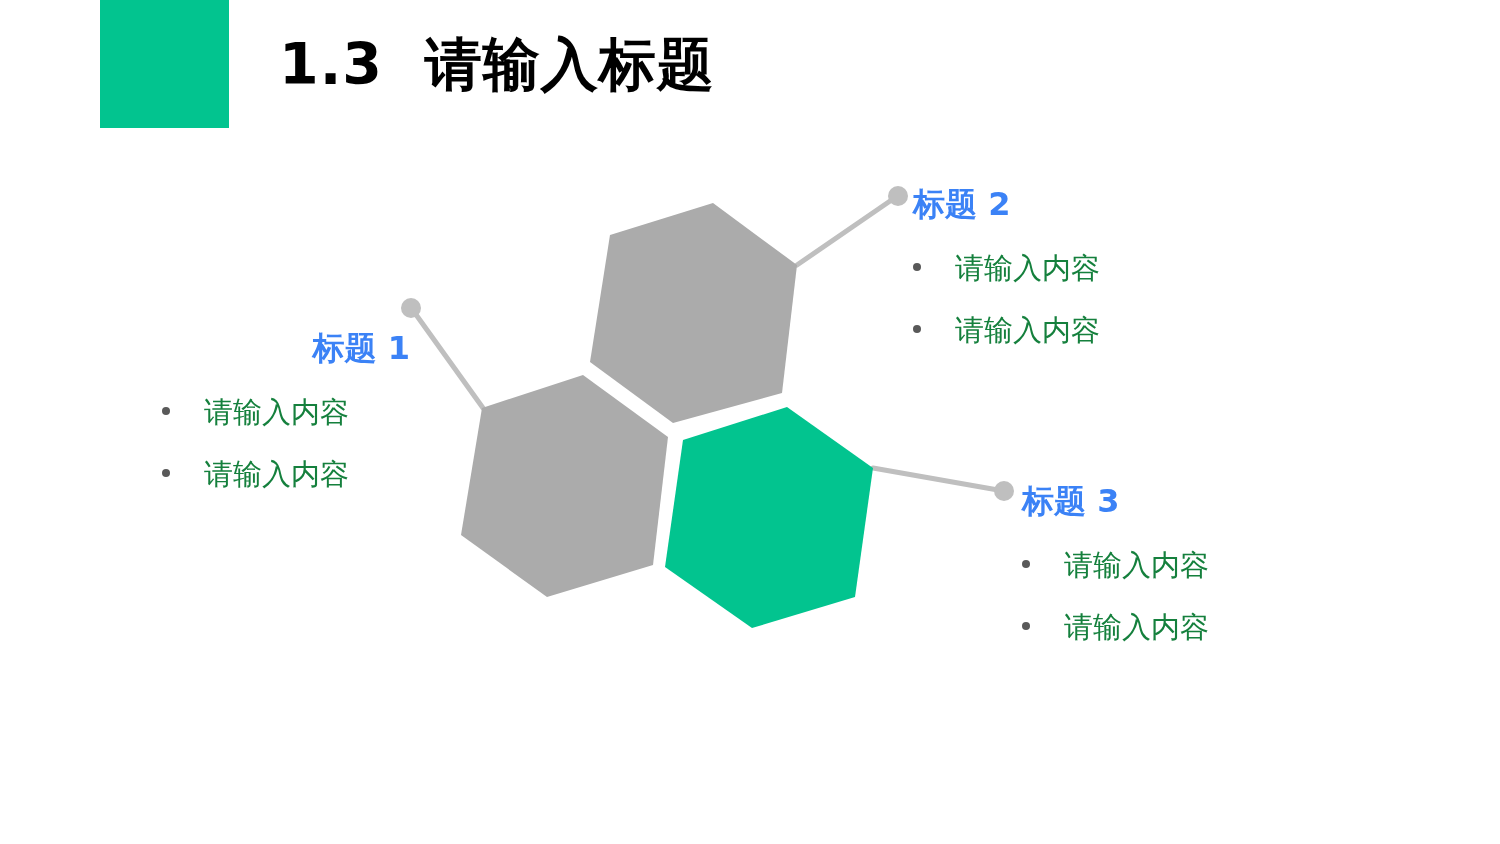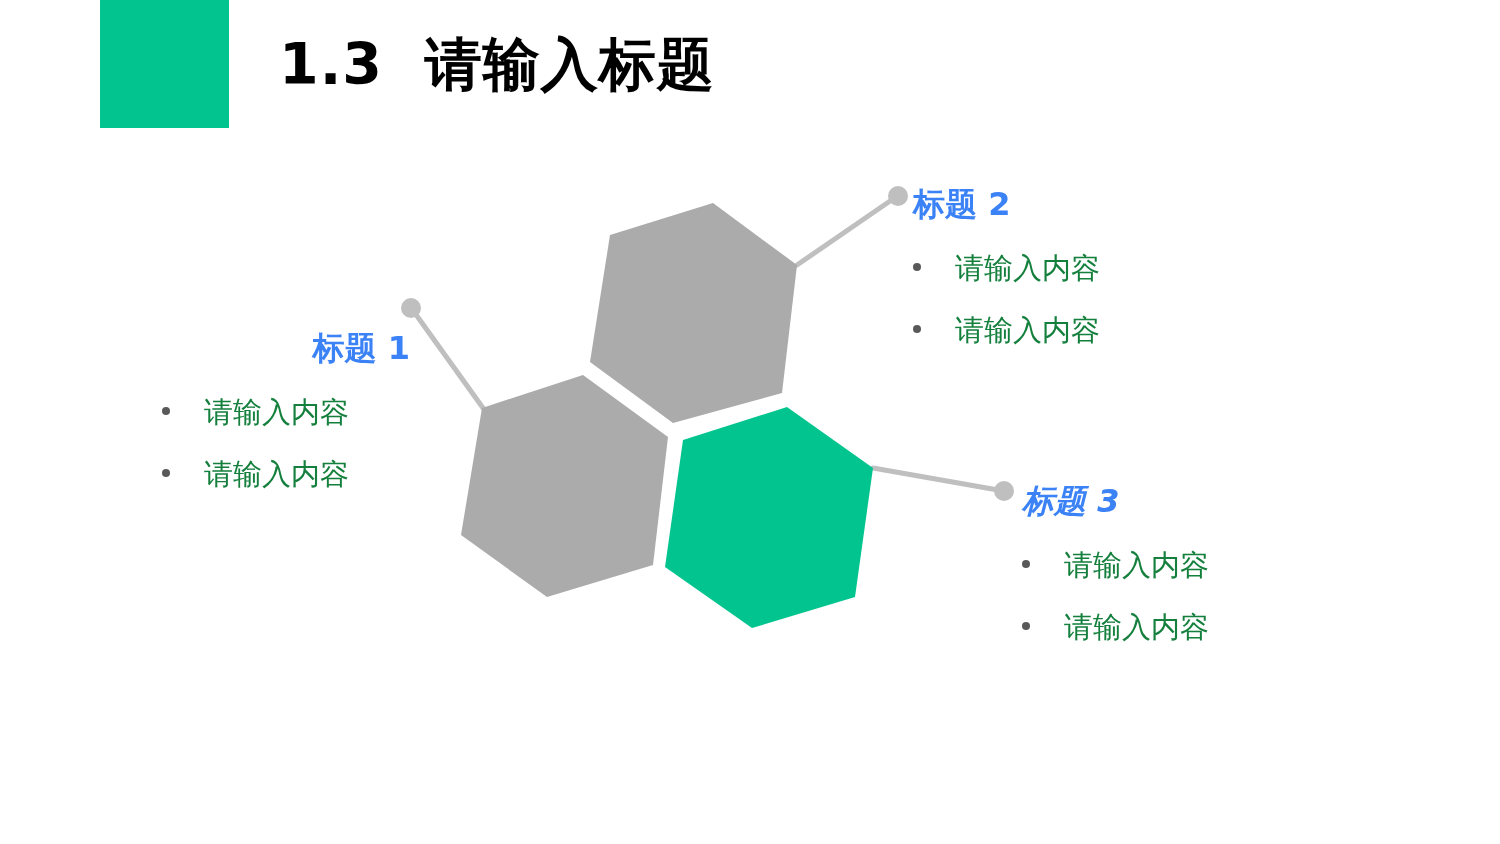--- a/index.html
+++ b/index.html
@@ -89,21 +89,21 @@
   #callout-1 .callout-heading { text-align: right; }
   #callout-1 .callout-list { margin-top: 18px; padding-left: 42px; }
 
   
   #callout-2 { left: 913px; top: 185px; width: 330px; }
   #callout-2 .callout-heading { text-align: left; }
   #callout-2 .callout-list { margin-top: 20px; padding-left: 0px; }
 
   
   #callout-3 { left: 1022px; top: 482px; width: 330px; }
-  #callout-3 .callout-heading { text-align: left; font-style: italic; }
+  #callout-3 .callout-heading { text-align: left; }
   #callout-3 .callout-list { margin-top: 20px; padding-left: 0px; }
 </style>
 </head>
 <body>
 
 <div id="slide">
 
   <div id="header-accent-square"></div>
   <div id="slide-title">1.3  请输入标题</div>
 

